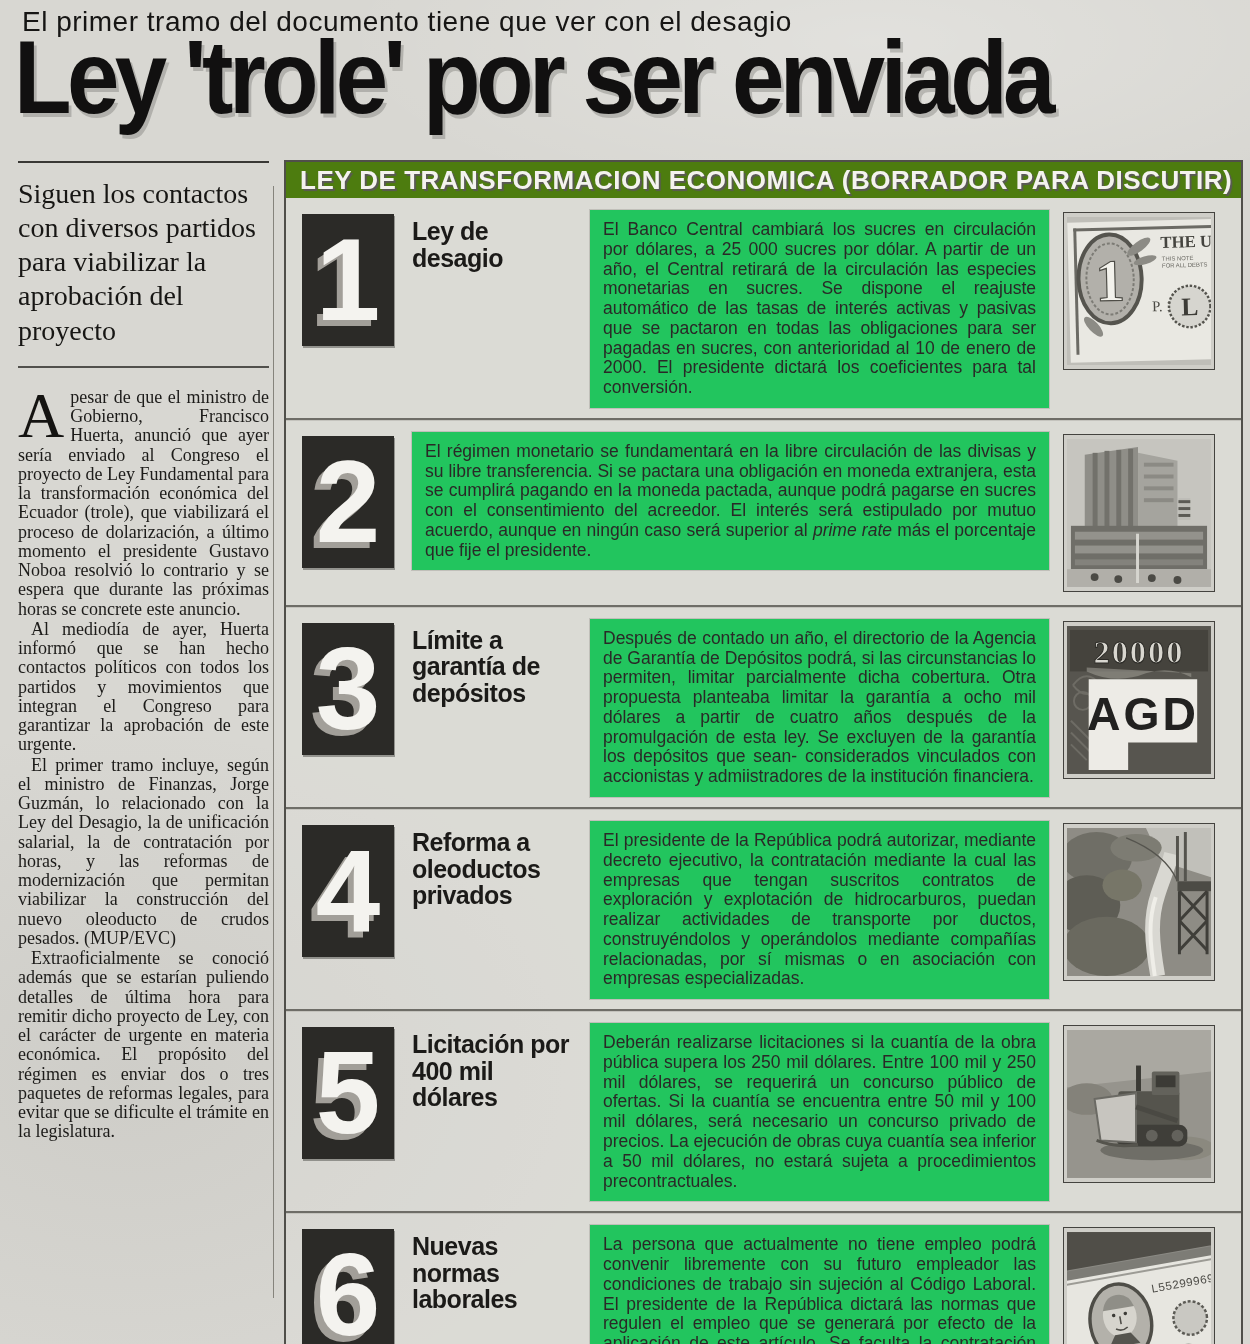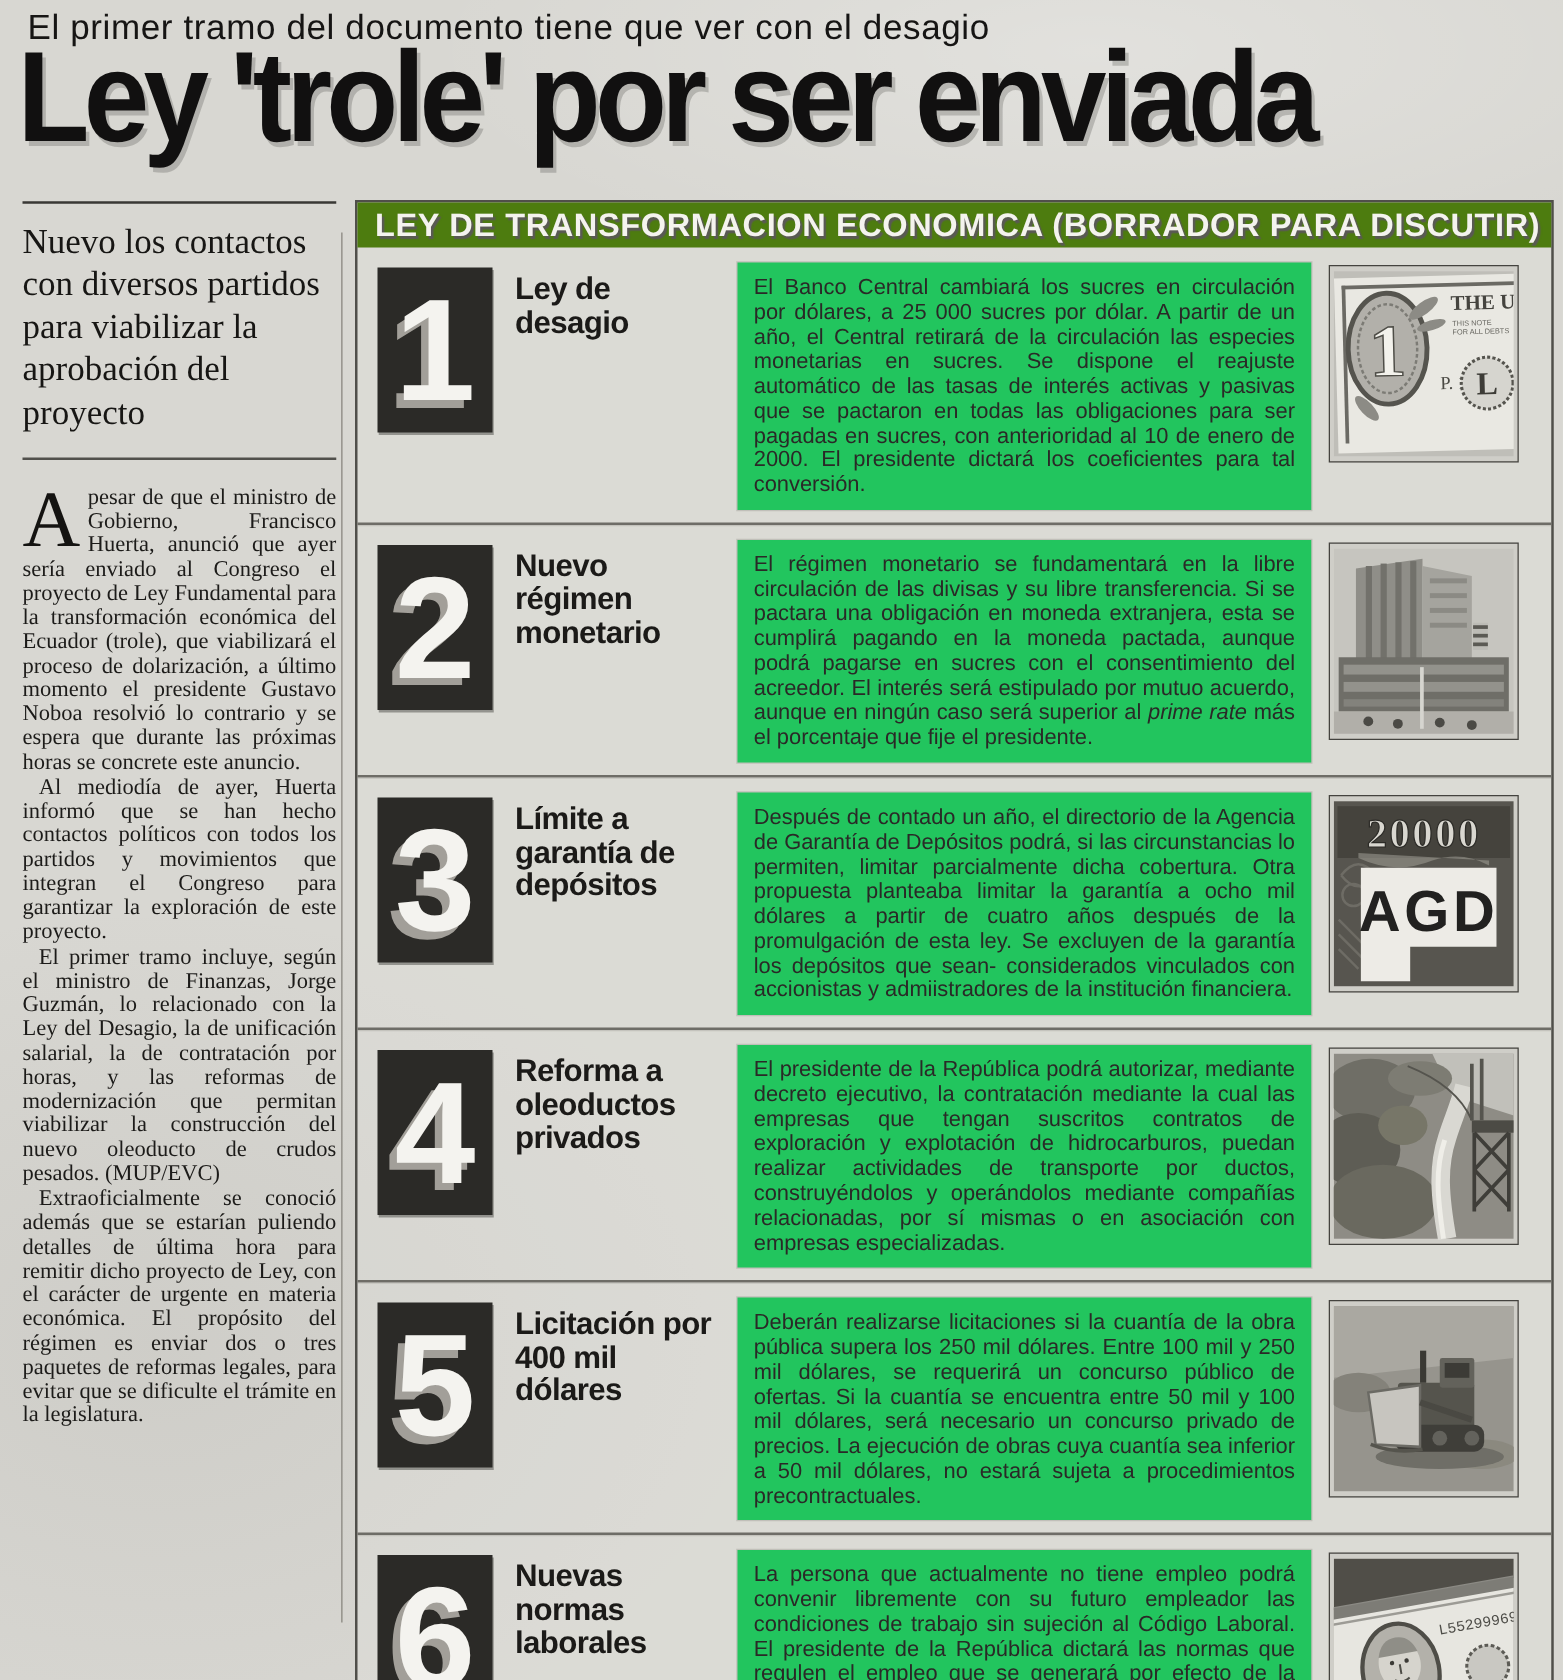--- a/index.html
+++ b/index.html
@@ -116,25 +116,25 @@
   .photo svg{display:block;width:100%;height:100%;}
 </style>
 </head>
 <body>
 
 <div class="kicker">El primer tramo del documento tiene que ver con el desagio</div>
 <h1 class="headline">Ley 'trole' por ser enviada</h1>
 
 <aside class="left-col">
   <div class="rule"></div>
-  <p class="standfirst">Nuevo los contactos con diversos partidos para viabilizar la aprobación del proyecto</p>
+  <p class="standfirst">Siguen los contactos con diversos partidos para viabilizar la aprobación del proyecto</p>
   <div class="rule thin"></div>
   <div class="body-text">
     <p><span class="dropcap">A</span><span>pesar de que el ministro de Gobierno, Francisco Huerta, anunció que ayer sería enviado al Congreso el proyecto de Ley Fundamental para la transformación económica del Ecuador (trole), que viabilizará el proceso de dolarización, a último momento el presidente Gustavo Noboa resolvió lo contrario y se espera que durante las próximas horas se concrete este anuncio.</span></p>
-    <p>Al mediodía de ayer, Huerta informó que se han hecho contactos políticos con todos los partidos y movimientos que integran el Congreso para garantizar la exploración de este proyecto.</p>
+    <p>Al mediodía de ayer, Huerta informó que se han hecho contactos políticos con todos los partidos y movimientos que integran el Congreso para garantizar la aprobación de este urgente.</p>
     <p>El primer tramo incluye, según el ministro de Finanzas, Jorge Guzmán, lo relacionado con la Ley del Desagio, la de unificación salarial, la de contratación por horas, y las reformas de modernización que permitan viabilizar la construcción del nuevo oleoducto de crudos pesados. (MUP/EVC)</p>
     <p>Extraoficialmente se conoció además que se estarían puliendo detalles de última hora para remitir dicho proyecto de Ley, con el carácter de urgente en materia económica. El propósito del régimen es enviar dos o tres paquetes de reformas legales, para evitar que se dificulte el trámite en la legislatura.</p>
   </div>
 </aside>
 
 <div class="col-divider"></div>
 
 <section class="infobox">
   <header class="infobox-title">
     <span>LEY DE TRANSFORMACION ECONOMICA (BORRADOR PARA DISCUTIR)</span>
@@ -169,21 +169,20 @@
           <text x="124" y="101" text-anchor="middle" font-family="Liberation Serif, serif" font-weight="bold" font-size="26" fill="#3d3c37">L</text>
         </g>
       </svg>
     </figure>
   </div>
 
   <div class="row" style="min-height:187px">
     <div class="num">
         <span>2</span>
       </div>
-    <h2 class="item-heading">Nuevo régimen monetario</h2>
     <div class="item-text">
       <p><span>El régimen monetario se fundamentará en la libre circulación de las divisas y su libre transferencia. Si se pactara una obligación en moneda extranjera, esta se cumplirá pagando en la moneda pactada, aunque podrá pagarse en sucres con el consentimiento del acreedor. El interés será estipulado por mutuo acuerdo, aunque en ningún caso será superior al </span><em>prime rate</em><span> más el porcentaje que fije el presidente.</span></p>
     </div>
     <figure class="photo">
       <svg viewBox="0 0 146 150" xmlns="http://www.w3.org/2000/svg">
         <rect x="0" y="0" width="146" height="150" fill="#c6c5bf"></rect>
         <polygon points="18,92 18,16 72,8 72,92" fill="#8f8e88"></polygon>
         <rect x="26" y="14" width="5" height="76" fill="#72716b"></rect>
         <rect x="38" y="12" width="5" height="78" fill="#72716b"></rect>
         <rect x="50" y="11" width="5" height="79" fill="#72716b"></rect>

